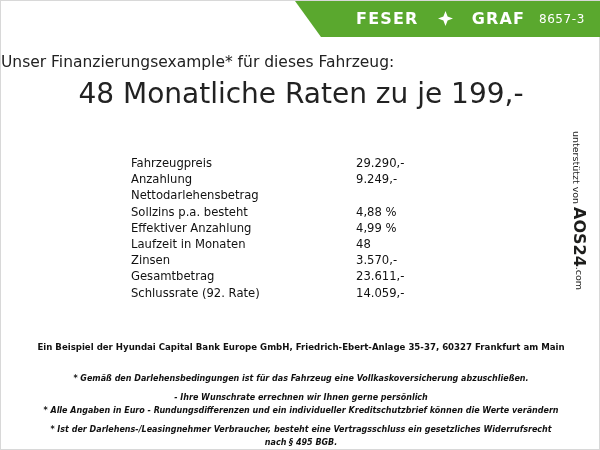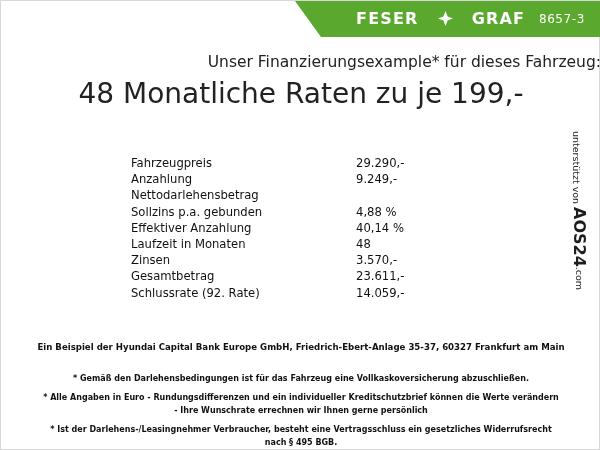--- a/index.html
+++ b/index.html
@@ -78,21 +78,21 @@
     letter-spacing: 0.6px;
     text-align: right;
   }
 
   
   .title-1 {
     position: absolute;
     top: 52px;
     left: 0;
     width: 600px;
-    text-align: right;
+    text-align: left;
     font-size: 15.5px;
     color: #222;
   }
   .title-2 {
     position: absolute;
     top: 76px;
     left: 0;
     width: 600px;
     text-align: center;
     font-size: 28px;
@@ -135,21 +135,21 @@
     position: absolute;
     top: 371px;
     left: 0;
     width: 600px;
     text-align: center;
     font-size: 8px;
     font-weight: bold;
     color: #111;
     line-height: 13.5px;
   }
-  .legal-block div { white-space: nowrap; }
+  .legal-block div { white-space: nowrap; font-style: italic; }
   .legal-gap { height: 5px; }
 
   
   .side {
     position: absolute;
     right: 6px;
     top: 130px;
     height: 180px;
     width: 22px;
   }
@@ -210,26 +210,26 @@
       <div class="finance-value">29.290,-</div>
     </div>
     <div class="finance-row">
       <div class="finance-label">Anzahlung</div>
       <div class="finance-value">9.249,-</div>
     </div>
     <div class="finance-row">
       <div class="finance-label">Nettodarlehensbetrag</div>
     </div>
     <div class="finance-row">
-      <div class="finance-label">Sollzins p.a. gebunden</div>
+      <div class="finance-label">Sollzins p.a. besteht</div>
       <div class="finance-value">4,88 %</div>
     </div>
     <div class="finance-row">
       <div class="finance-label">Effektiver Anzahlung</div>
-      <div class="finance-value">40,14 %</div>
+      <div class="finance-value">4,99 %</div>
     </div>
     <div class="finance-row">
       <div class="finance-label">Laufzeit in Monaten</div>
       <div class="finance-value">48</div>
     </div>
     <div class="finance-row">
       <div class="finance-label">Zinsen</div>
       <div class="finance-value">3.570,-</div>
     </div>
     <div class="finance-row">
@@ -239,22 +239,22 @@
     <div class="finance-row">
       <div class="finance-label">Schlussrate (92. Rate)</div>
       <div class="finance-value">14.059,-</div>
     </div>
   </div>
 
   <div class="legal-1">Ein Beispiel der Hyundai Capital Bank Europe GmbH, Friedrich-Ebert-Anlage 35-37, 60327 Frankfurt am Main</div>
   <div class="legal-block">
     <div>* Gemäß den Darlehensbedingungen ist für das Fahrzeug eine Vollkaskoversicherung abzuschließen.</div>
     <div class="legal-gap"></div>
+    <div>- Ihre Wunschrate errechnen wir Ihnen gerne persönlich</div>
     <div>* Alle Angaben in Euro - Rundungsdifferenzen und ein individueller Kreditschutzbrief können die Werte verändern</div>
-    <div>- Ihre Wunschrate errechnen wir Ihnen gerne persönlich</div>
     <div class="legal-gap"></div>
     <div>* Ist der Darlehens-/Leasingnehmer Verbraucher, besteht eine Vertragsschluss ein gesetzliches Widerrufsrecht</div>
     <div>nach § 495 BGB.</div>
   </div>
 
   <div class="side">
     <div class="side-text">unterstützt von</div>
     <div class="side-logo">
       <span class="sup">AOS24</span><span class="dom">.com</span>
     </div>

